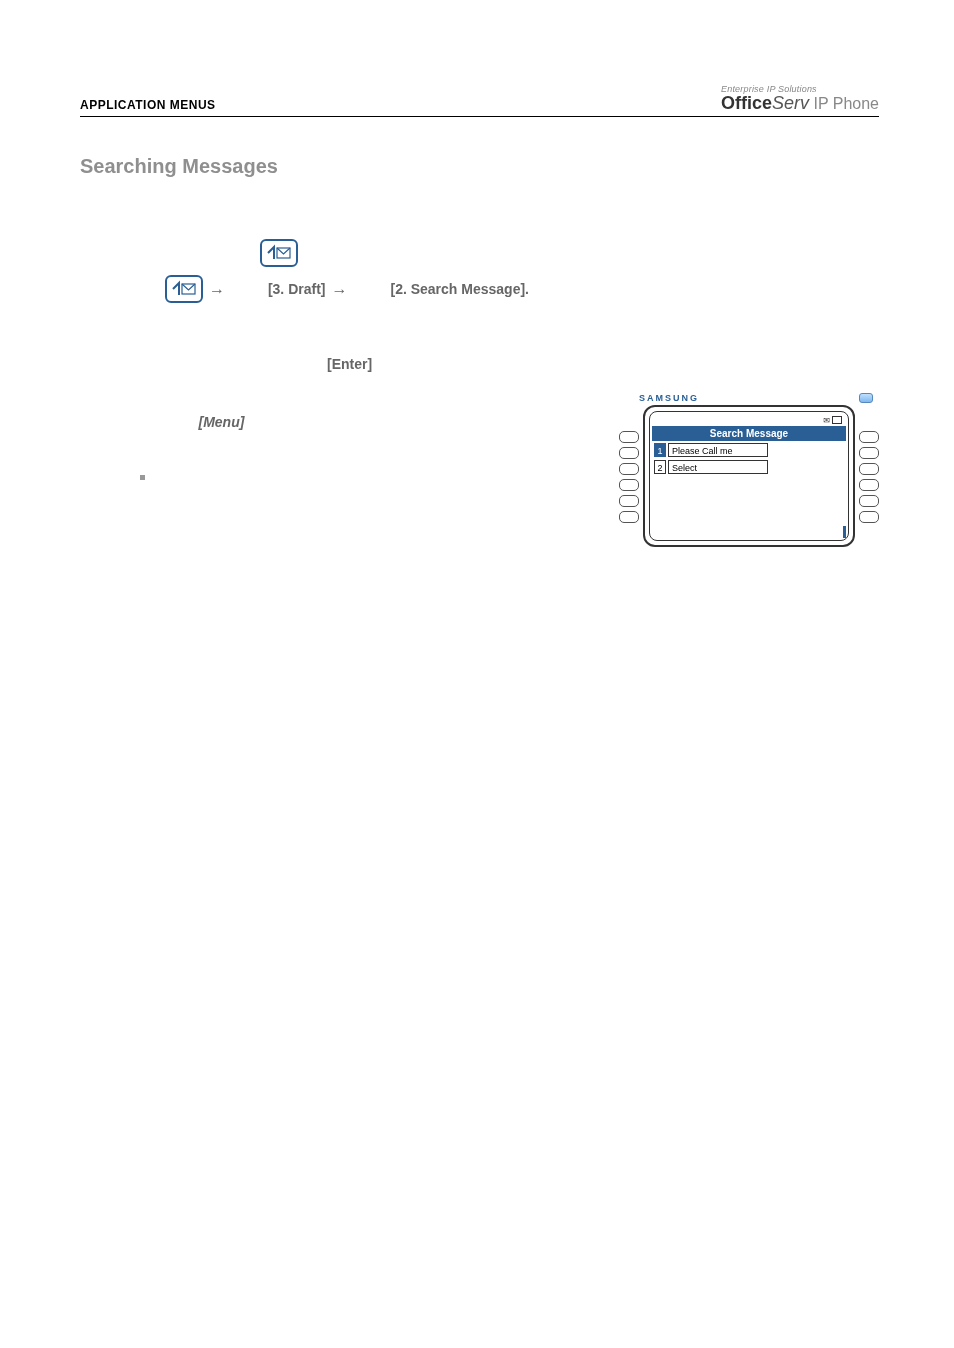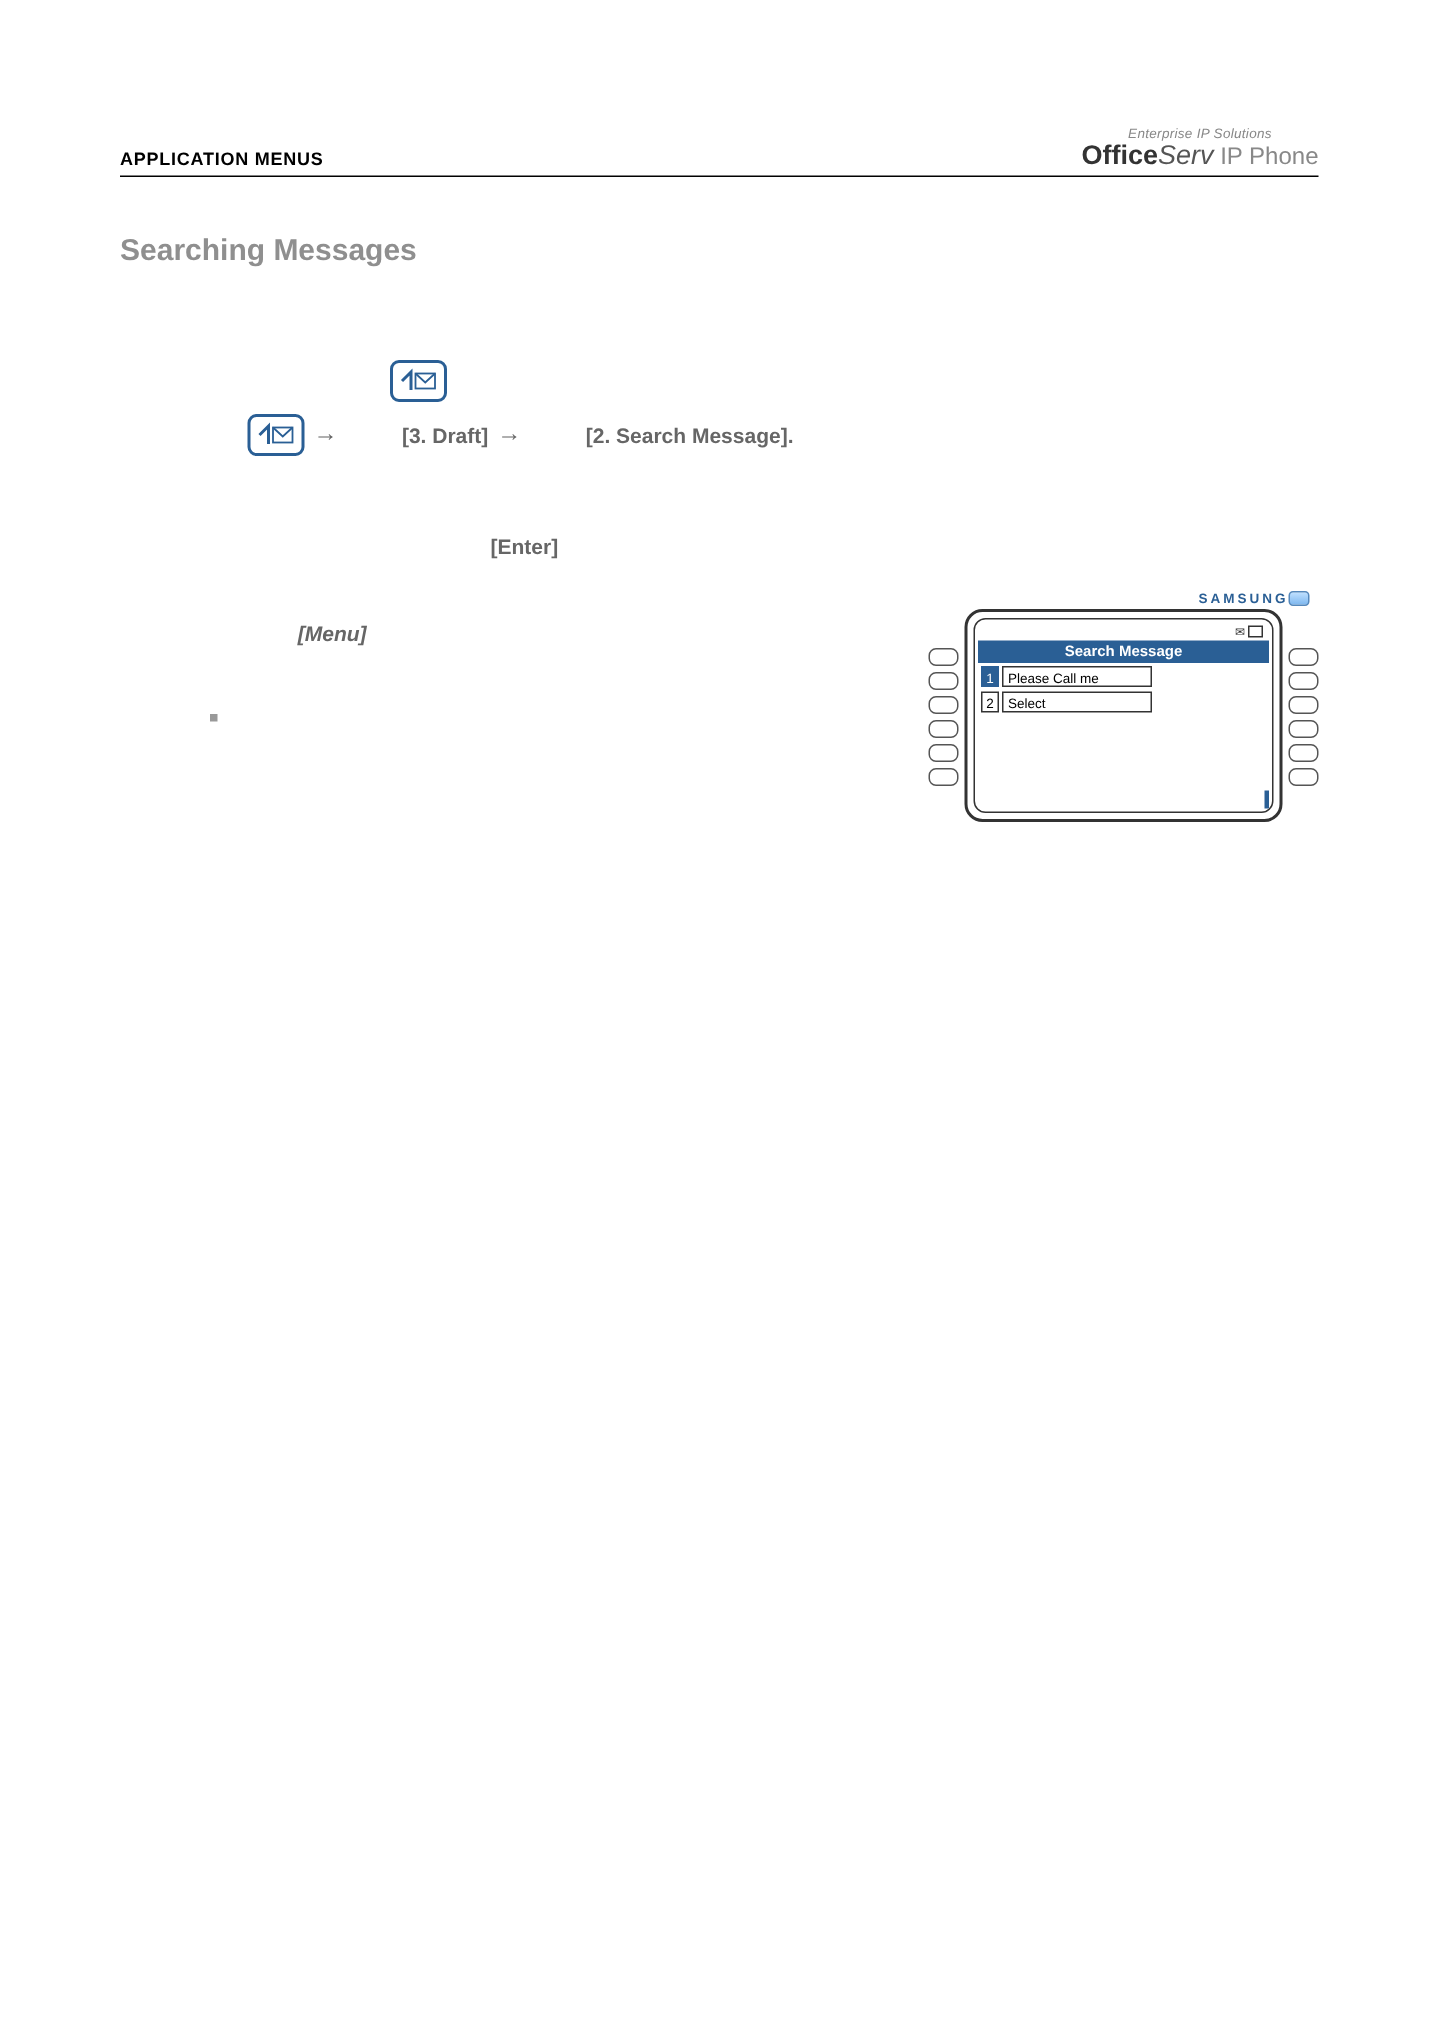--- a/index.html
+++ b/index.html
@@ -20,21 +20,21 @@
     align-items: flex-end;
     border-bottom: 1.5px solid #000;
     padding-bottom: 4px;
     margin-bottom: 38px;
   }
   .header-left {
     font-size: 12px;
     font-weight: bold;
     letter-spacing: 0.5px;
   }
-  .logo-block { text-align: center; line-height: 1; }
+  .logo-block { text-align: left; line-height: 1; }
   .logo-small { font-size: 9px; color: #888; font-style: italic; letter-spacing: 0.2px; }
   .logo-main { font-size: 18px; color: #555; }
   .logo-bold { font-weight: 900; color: #333; }
   .logo-light { font-weight: 300; font-style: italic; }
   .logo-tail { font-size: 16px; color: #888; font-weight: 300; }
 
   .section-title {
     font-size: 20px;
     font-weight: bold;
     color: #8f8f8f;
@@ -88,21 +88,21 @@
     position: relative;
   }
   .phone-top {
     display: flex;
     justify-content: space-between;
     align-items: flex-end;
     padding: 0 6px 2px 6px;
   }
   .samsung-label {
     flex: 1;
-    text-align: right;
+    text-align: left;
     font-size: 9px;
     font-weight: bold;
     letter-spacing: 2px;
     color: #2a5f95;
   }
   .led {
     width: 14px; height: 10px;
     border: 1px solid #5588bb;
     border-radius: 3px;
     background: linear-gradient(#bfe0ff,#7fb8ef);

